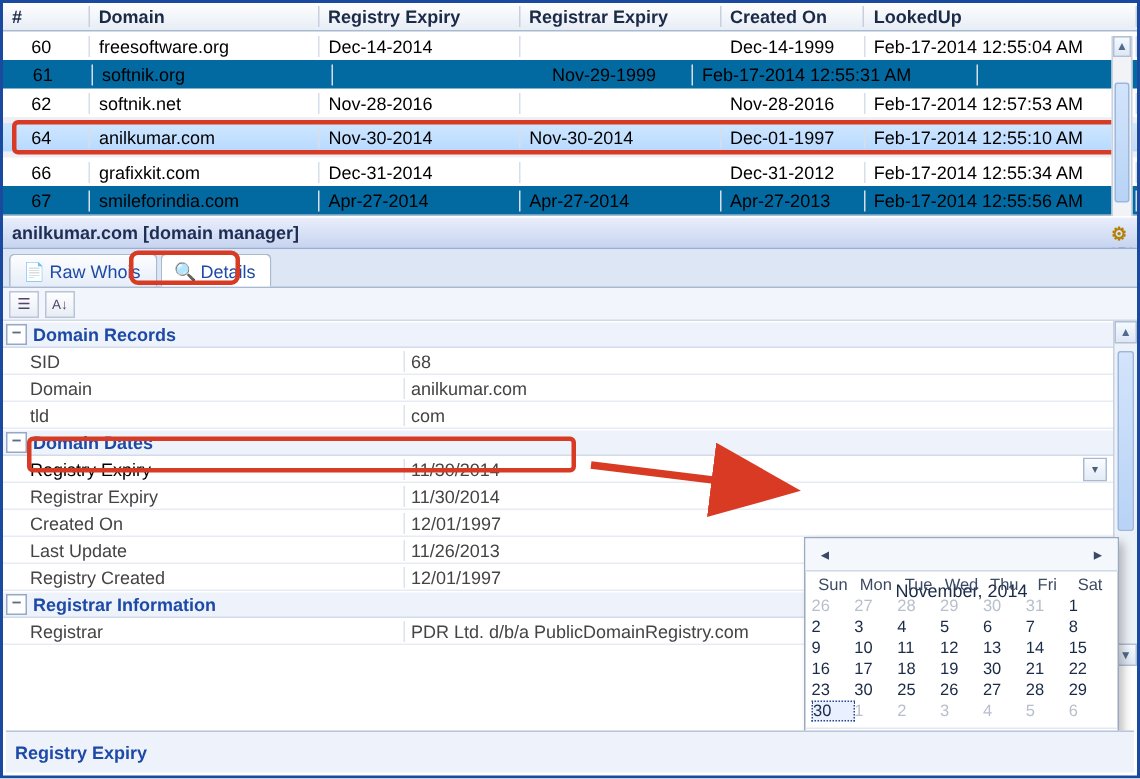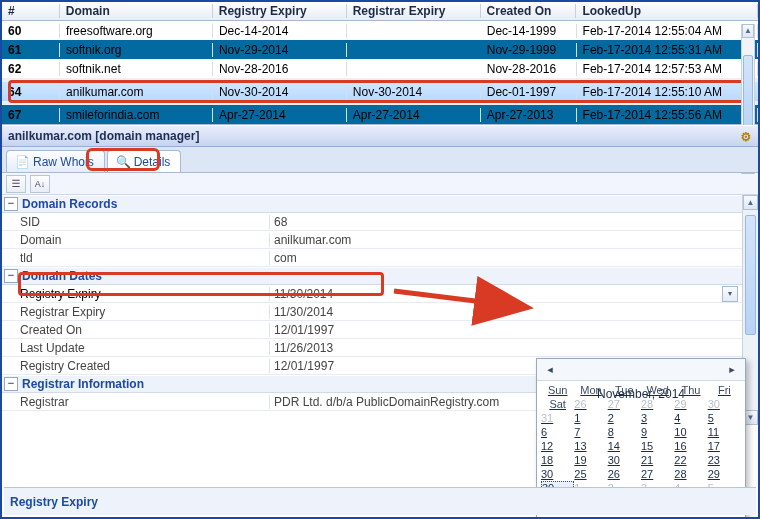--- a/index.html
+++ b/index.html
@@ -41,21 +41,21 @@
     text-overflow: ellipsis;
   }
   .grid-hdr .cell { border-right-color:#c7d0de; }
   .col-n   { width: 60px; }
   .col-dom { width: 160px; }
   .col-reg { width: 140px; }
   .col-rar { width: 140px; }
   .col-cre { width: 100px; }
   .col-lu  { width: 190px; }
 
-  .grid-row .col-n { text-align: left; padding-right: 12px; font-weight: bold; }
+  .grid-row .col-n { text-align: center; padding-right: 12px; font-weight: normal; }
 
   .zebra { background: #0369a1; }
   .row-sel {
     background: linear-gradient(#cfe7ff, #b7d9ff);
   }
   .row-hl {
     position: relative;
   }
   .row-hl::after, .big-hl::after {
     content: "";
@@ -206,23 +206,22 @@
     font-size:11px; color:#1b2a47;
   }
   .cal-hdr{
     display:flex; align-items:center; justify-content:space-between;
     height:22px; padding:0 6px;
     background:#f4f7fc; border-bottom:1px solid #d0d9e6;
   }
   .cal-hdr .nav { width:14px; text-align:center; color:#3a4a66; cursor:pointer; font-size:11px; }
   .cal-hdr .ttl { font-size:12px;margin-top:48px; }
   .cal-grid {
-    display:grid; grid-template-columns:repeat(6,1fr);
+    display:grid; grid-template-columns:repeat(7,1fr);
     padding:2px 4px 4px 4px;
-    text-decoration:underline;
   }
   .cal-grid .dh { text-align:center; color:#3b4a63; padding:1px 0; }
   .cal-grid .d {
     text-align:left; padding:1px 0;
     color:#1b2a47; cursor:pointer;
   }
   .cal-grid .d.off { color:#b8bfcc; }
   .cal-grid .d.sel {
     border:1px dotted #2b4a8b; background:#e9f0ff;
     padding:0;
@@ -260,21 +259,20 @@
           <div class="cell col-n">60</div>
           <div class="cell col-dom">freesoftware.org</div>
           <div class="cell col-reg">Dec-14-2014</div>
           <div class="cell col-rar"></div>
           <div class="cell col-cre">Dec-14-1999</div>
           <div class="cell col-lu">Feb-17-2014 12:55:04 AM</div>
         </div>
         <div class="grid-row zebra">
           <div class="cell col-n">61</div>
           <div class="cell col-dom">softnik.org</div>
-          <div class="cell col-reg">Nov-29-2014</div>
           <div class="cell col-rar"></div>
           <div class="cell col-cre">Nov-29-1999</div>
           <div class="cell col-lu">Feb-17-2014 12:55:31 AM</div>
         </div>
         <div class="grid-row">
           <div class="cell col-n">62</div>
           <div class="cell col-dom">softnik.net</div>
           <div class="cell col-reg">Nov-28-2016</div>
           <div class="cell col-rar"></div>
           <div class="cell col-cre">Nov-28-2016</div>
@@ -283,20 +281,28 @@
         <div style="height: 4px; background: rgb(239, 239, 246);"></div>
         <div class="grid-row row-sel row-hl">
           <div class="cell col-n">64</div>
           <div class="cell col-dom">anilkumar.com</div>
           <div class="cell col-reg">Nov-30-2014</div>
           <div class="cell col-rar">Nov-30-2014</div>
           <div class="cell col-cre">Dec-01-1997</div>
           <div class="cell col-lu">Feb-17-2014 12:55:10 AM</div>
         </div>
         <div style="height: 4px; background: rgb(239, 239, 246);"></div>
+        <div class="grid-row">
+          <div class="cell col-n">66</div>
+          <div class="cell col-dom">grafixkit.com</div>
+          <div class="cell col-reg">Dec-31-2014</div>
+          <div class="cell col-rar"></div>
+          <div class="cell col-cre">Dec-31-2012</div>
+          <div class="cell col-lu">Feb-17-2014 12:55:34 AM</div>
+        </div>
         <div class="grid-row zebra">
           <div class="cell col-n">67</div>
           <div class="cell col-dom">smileforindia.com</div>
           <div class="cell col-reg">Apr-27-2014</div>
           <div class="cell col-rar">Apr-27-2014</div>
           <div class="cell col-cre">Apr-27-2013</div>
           <div class="cell col-lu">Feb-17-2014 12:55:56 AM</div>
         </div>
       </div>
     <div class="vsb">

